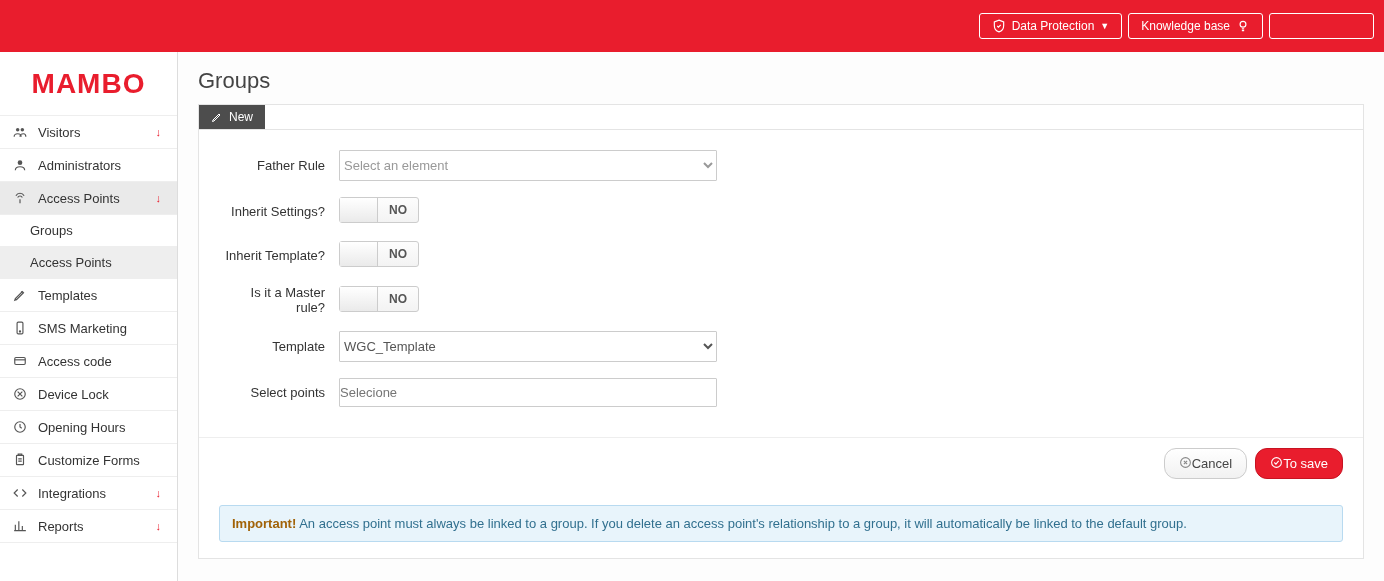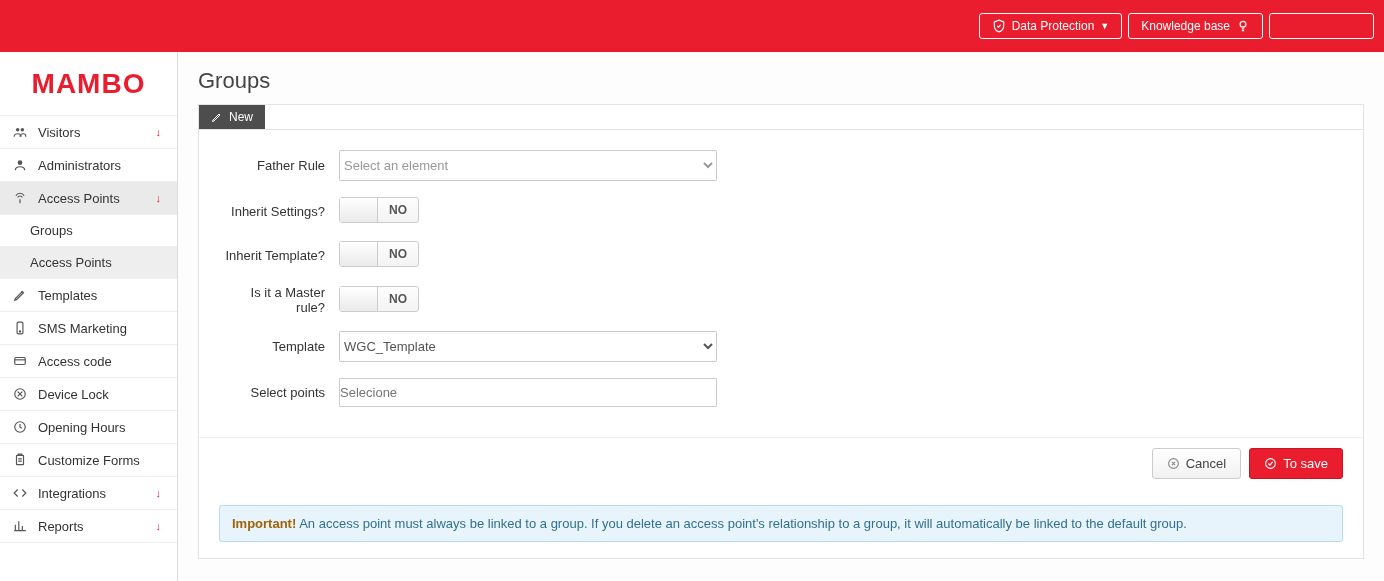--- a/index.html
+++ b/index.html
@@ -36,21 +36,21 @@
 
   select, input[type=text] { border: 1px solid #ccc; border-radius: 1px; padding: 6px 0; font-size: 13px; color: #555; background: #fff; }
   select.sm, .w378 { width: 378px; }
   .placeholder { color: #999; }
 
   .toggle { width: 80px; height: 26px; border: 1px solid #ccc; border-radius: 3px; display: inline-flex; align-items: center; background: linear-gradient(#fdfdfd,#f3f3f3); cursor: pointer; }
   .toggle-knob { width: 38px; height: 100%; border-right: 1px solid #ccc; background: linear-gradient(#fff,#eaeaea); }
   .toggle-label { flex: 1; text-align: center; font-size: 12px; font-weight: 700; color: #555; }
 
   .actions { display: flex; justify-content: flex-end; gap: 8px; padding: 10px 20px 16px 20px; border-top: 1px solid #eee; margin-top: 4px; }
-  .btn { border: 1px solid #ccc; border-radius: 3px; padding: 7px 14px; display: inline-flex; align-items: center; gap: 6px; font-size: 13px; cursor: pointer; background: linear-gradient(#fff,#f1f1f1); color: #444; }
+  .btn { border: 1px solid #ccc; border-radius: 12px; padding: 7px 14px; display: inline-flex; align-items: flex-start; font-size: 13px; cursor: pointer; background: linear-gradient(#fff,#f1f1f1); color: #444; }
   .btn.primary { background: #e91d2d; border-color: #c71322; color: #fff; }
 
   .alert { margin: 10px 20px 16px 20px; border: 1px solid #b8daf0; background: #e8f4fb; color: #31708f; padding: 10px 12px; border-radius: 3px; font-size: 13px; }
   .alert strong { color: #a16207; }
 
   svg { display: block; }
 </style>
 </head>
 <body>
 

